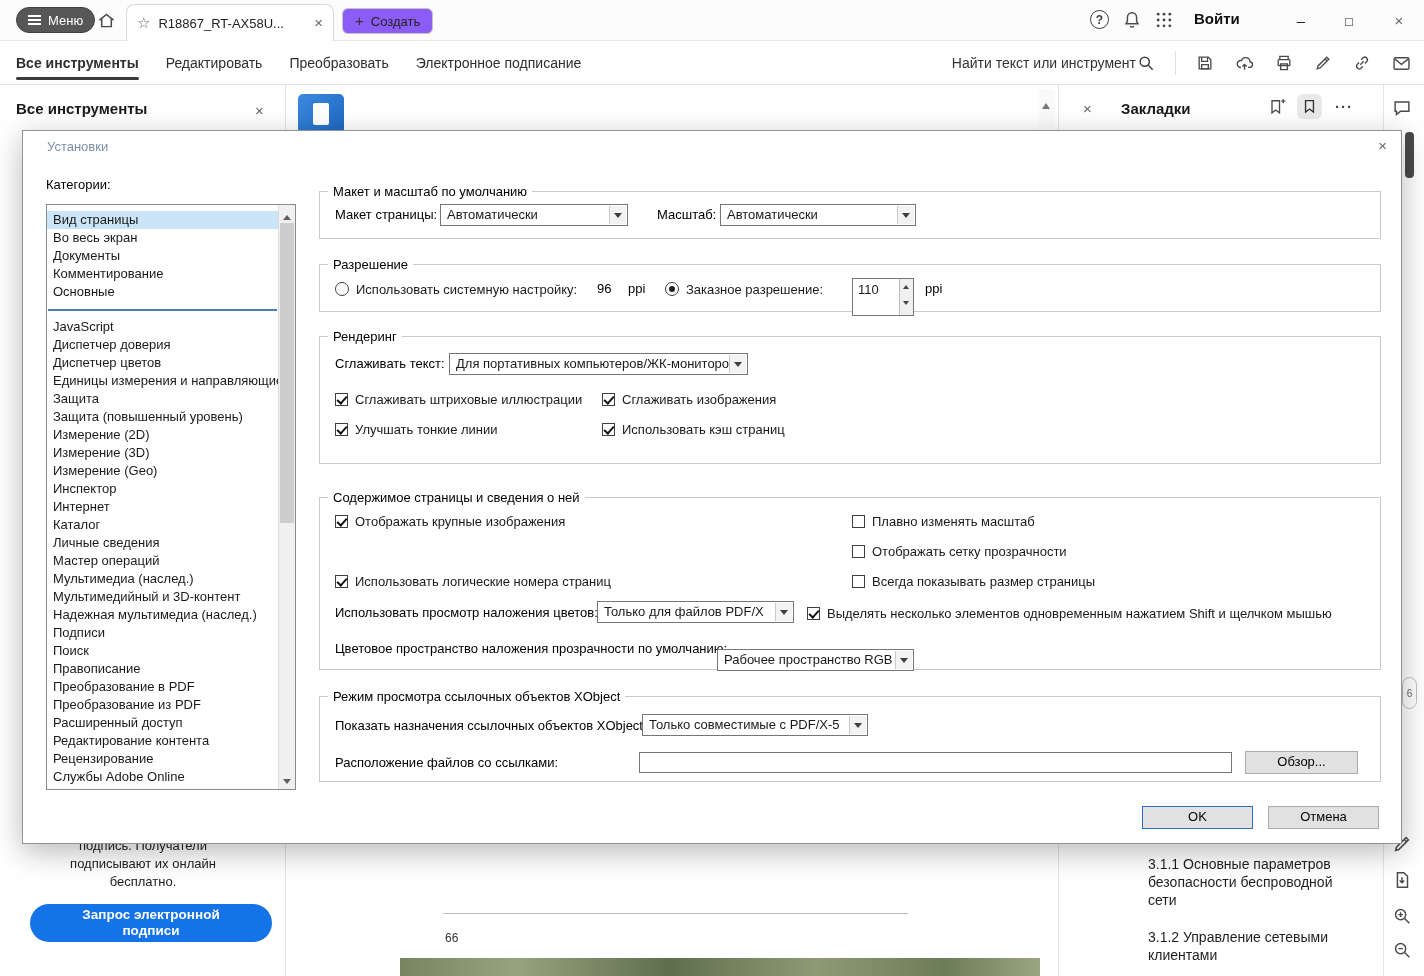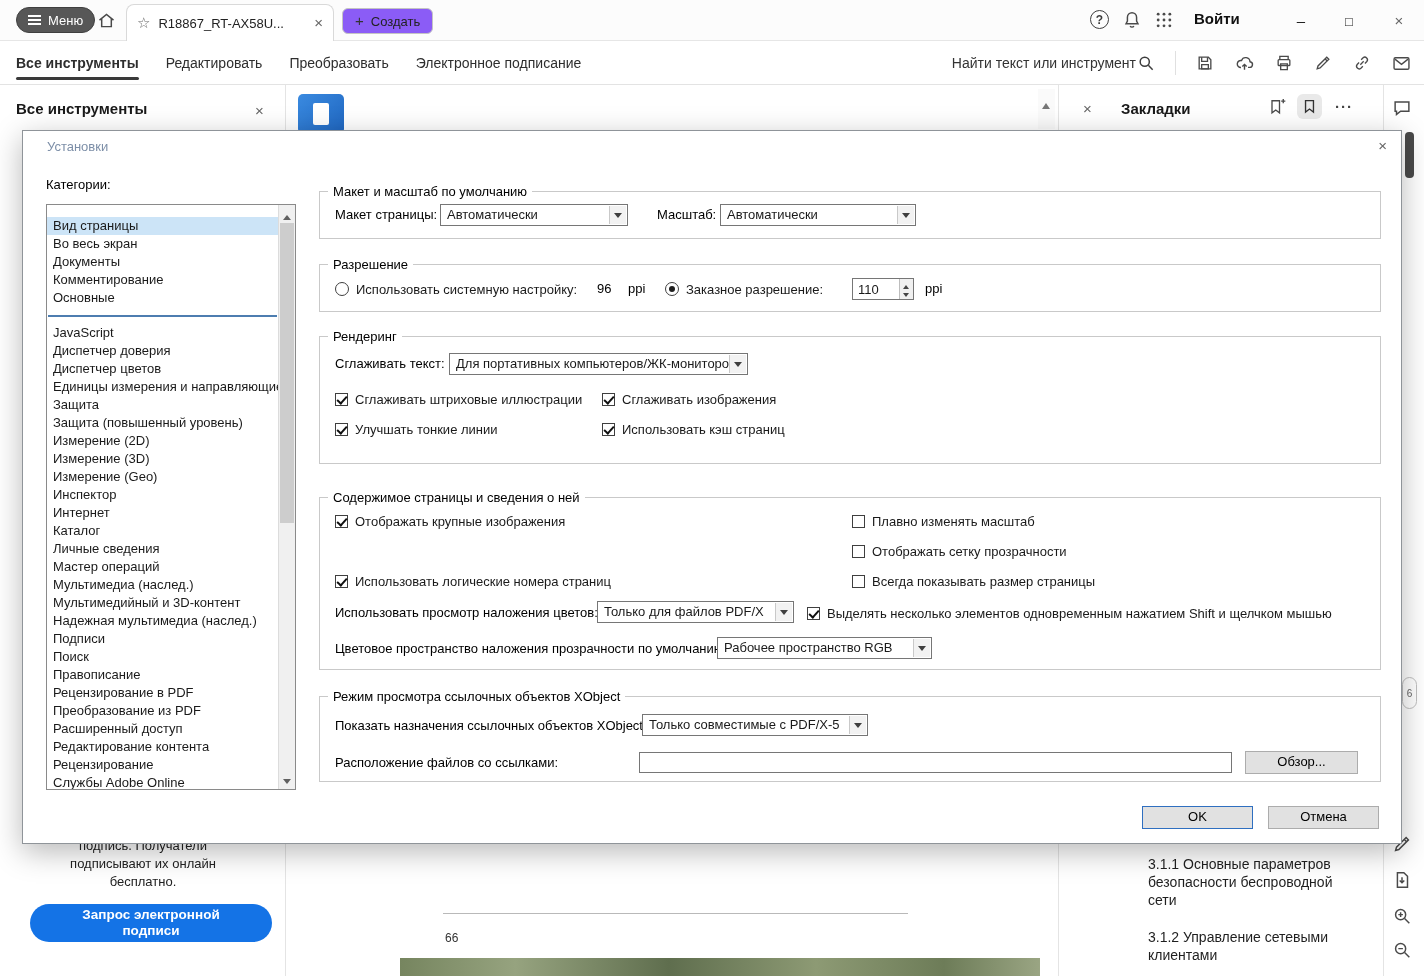--- a/index.html
+++ b/index.html
@@ -61,21 +61,21 @@
   #right-rail{position:absolute;left:1383px;top:0;width:41px;height:891px;background:#fff;border-left:1px solid #e4e4e4}
   .rail-ico{position:absolute;left:7px}
   #rail-thumb{position:absolute;left:21px;top:47px;width:9px;height:46px;background:#4a4a4a;border-radius:4px}
   #rail-badge{position:absolute;left:18px;top:592px;width:15px;height:32px;border:1px solid #c0c0c0;border-radius:8px;display:flex;align-items:center;justify-content:center;font-size:10px;color:#666}
   
   #dialog{position:absolute;left:22px;top:130px;width:1380px;height:714px;background:#fff;border:1px solid #8f9499;box-shadow:0 8px 28px rgba(0,0,0,.28);z-index:20}
   #dlg-title{position:absolute;left:24px;top:8px;font-size:13px;color:#7d8fa8}
   #dlg-close{position:absolute;right:14px;top:5px;font-size:17px;color:#555}
   #cat-label{position:absolute;left:23px;top:46px;font-size:13px;color:#000}
   #catlist{position:absolute;left:23px;top:73px;width:250px;height:586px;border:1px solid #8a8a8a;background:#fff;overflow:hidden}
-  #catitems{position:absolute;left:0;top:12px;width:233px}
+  #catitems{position:absolute;left:0;top:6px;width:233px}
   .cat{height:18px;line-height:18px;padding-left:6px;font-size:13px;white-space:nowrap;overflow:hidden}
   .cat.sel{background:#cce4f7}
   .catsep{height:17px;position:relative}
   .catsep::after{content:"";position:absolute;left:1px;right:3px;top:8px;border-top:2px solid #4d7db0}
   #lb-scroll{position:absolute;right:0;top:0;bottom:0;width:17px;background:#f0f0f0;border-left:1px solid #dcdcdc}
   .lb-arrow{position:absolute;left:0;width:16px;height:17px}
   .lb-arrow.up::after{content:"";position:absolute;left:4px;top:6px;border:4px solid transparent;border-bottom:5px solid #606060}
   .lb-arrow.down::after{content:"";position:absolute;left:4px;top:7px;border:4px solid transparent;border-top:5px solid #606060}
   #lb-thumb{position:absolute;left:1px;width:14px;top:18px;height:300px;background:#cdcdcd}
   .sect{position:absolute;border:1px solid #c9c9c9;background:#fff}
@@ -84,21 +84,21 @@
   .dd{position:absolute;height:22px;border:1px solid #767676;background:#fff}
   .dd-text{display:block;font-size:13px;line-height:20px;padding:0 24px 0 6px;white-space:nowrap;overflow:hidden}
   .dd-btn{position:absolute;right:1px;top:1px;width:17px;bottom:1px;background:#f2f2f2;border-left:1px solid #c9c9c9}
   .dd-btn::after{content:"";position:absolute;left:4px;top:7px;border:4px solid transparent;border-top:5px solid #3f3f3f}
   .cb{position:absolute;display:flex;align-items:center;gap:7px;height:18px}
   .cbx{width:13px;height:13px;border:1px solid #3f3f3f;background:#fff;position:relative;flex:none}
   .cbx.on::after{content:"";position:absolute;left:1px;top:2px;width:8px;height:4px;border-left:2px solid #101010;border-bottom:2px solid #101010;transform:rotate(-48deg)}
   .cb-lbl{font-size:13px;white-space:nowrap}
   .radio{width:14px;height:14px;border:1px solid #3f3f3f;border-radius:50%;background:#fff;position:relative;flex:none}
   .radio.on::after{content:"";position:absolute;inset:3px;border-radius:50%;background:#1f1f1f}
-  .spinbox{position:absolute;width:62px;height:22px;border:1px solid #767676;background:#fff;display:flex}
+  .spinbox{position:absolute;width:62px;height:38px;border:1px solid #767676;background:#fff;display:flex}
   .spin-val{flex:1;padding:3px 0 0 5px;font-size:13px}
   .spin-btns{width:14px;border-left:1px solid #bdbdbd;display:flex;flex-direction:column}
   .spin-btns div{flex:1;background:#f0f0f0;position:relative}
   .spin-btns .up::after{content:"";position:absolute;left:3px;top:3px;border:3.5px solid transparent;border-bottom:4px solid #444}
   .spin-btns .down::after{content:"";position:absolute;left:3px;top:4px;border:3.5px solid transparent;border-top:4px solid #444}
   .txt-input{position:absolute;height:21px;border:1px solid #767676;background:#fff;font-size:13px;padding:2px 5px;white-space:nowrap;overflow:hidden}
   .btn{position:absolute;background:#e1e1e1;border:1px solid #acacac;font-size:13px;text-align:center;line-height:20px;height:23px;color:#000}
   .btn.primary{border-color:#2f6fc0}
 </style>
 </head>
@@ -318,21 +318,21 @@
         <div class="cat">Интернет</div>
         <div class="cat">Каталог</div>
         <div class="cat">Личные сведения</div>
         <div class="cat">Мастер операций</div>
         <div class="cat">Мультимедиа (наслед.)</div>
         <div class="cat">Мультимедийный и 3D-контент</div>
         <div class="cat">Надежная мультимедиа (наслед.)</div>
         <div class="cat">Подписи</div>
         <div class="cat">Поиск</div>
         <div class="cat">Правописание</div>
-        <div class="cat">Рецензирование в PDF</div>
+        <div class="cat">Преобразование в PDF</div>
         <div class="cat">Преобразование из PDF</div>
         <div class="cat">Расширенный доступ</div>
         <div class="cat">Редактирование контента</div>
         <div class="cat">Рецензирование</div>
         <div class="cat">Службы Adobe Online</div>
         <div class="cat">Установка обновлений</div>
       </div>
       <div id="lb-scroll">
         <div class="lb-arrow up" style="top:0"></div>
         <div id="lb-thumb"></div>
@@ -426,21 +426,21 @@
       <span class="lbl" style="left:15px;top:106px">Использовать просмотр наложения цветов:</span>
       <div class="dd" style="left:277px;top:103px;width:197px">
         <span class="dd-text">Только для файлов PDF/X</span>
         <span class="dd-btn"></span>
       </div>
       <div class="cb" style="left:487px;top:106px">
         <span class="cbx on"></span>
         <span class="cb-lbl">Выделять несколько элементов одновременным нажатием Shift и щелчком мышью</span>
       </div>
       <span class="lbl" style="left:15px;top:142px">Цветовое пространство наложения прозрачности по умолчанию:</span>
-      <div class="dd" style="left:397px;top:139px;width:215px">
+      <div class="dd" style="left:397px;top:151px;width:197px">
         <span class="dd-text">Рабочее пространство RGB</span>
         <span class="dd-btn"></span>
       </div>
     </div>
 
     <div class="sect" style="left:296px;top:565px;width:1062px;height:86px">
       <span class="sect-title">Режим просмотра ссылочных объектов XObject</span>
       <span class="lbl" style="left:15px;top:20px">Показать назначения ссылочных объектов XObject:</span>
       <div class="dd" style="left:322px;top:17px;width:226px">
         <span class="dd-text">Только совместимые с PDF/X-5</span>

